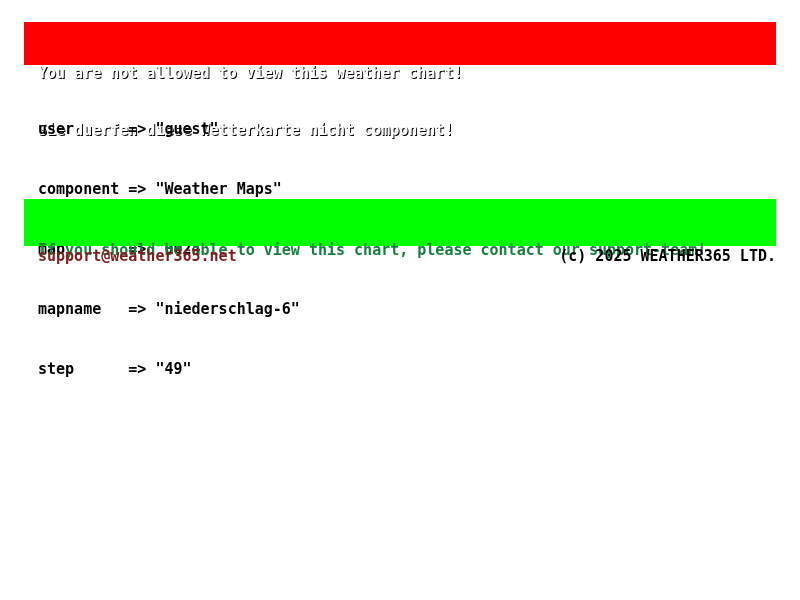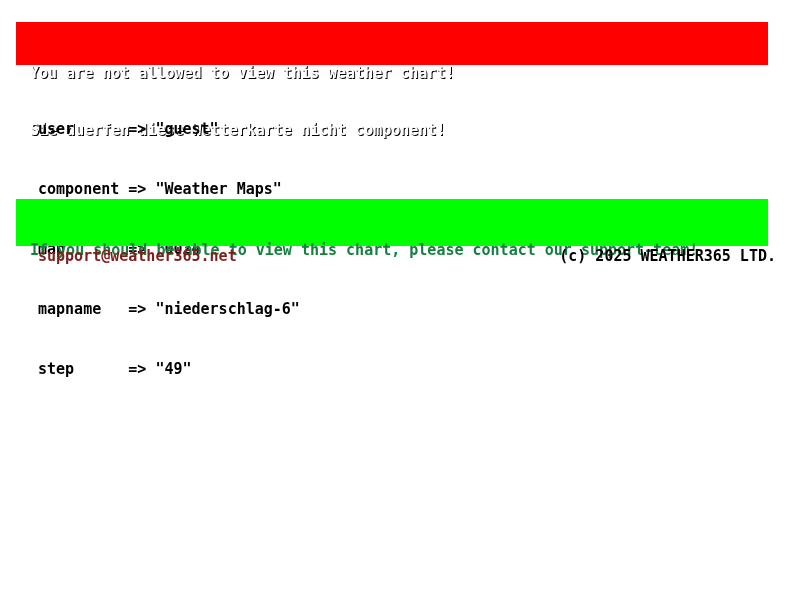--- a/index.html
+++ b/index.html
@@ -12,21 +12,21 @@
     background: #ffffff;
     position: relative;
     font-family: "DejaVu Sans Mono", "Liberation Mono", monospace;
     font-weight: bold;
     font-size: 15px;
     color: #000000;
     overflow: hidden;
   }
   .banner {
     position: absolute;
-    left: 16px;
+    left: 24px;
     width: 752px;
     box-sizing: border-box;
     padding: 4px 0 0 14px;
     line-height: 19px;
     white-space: pre;
   }
   .banner-error {
     top: 22px;
     height: 43px;
     background: #ff0000;

